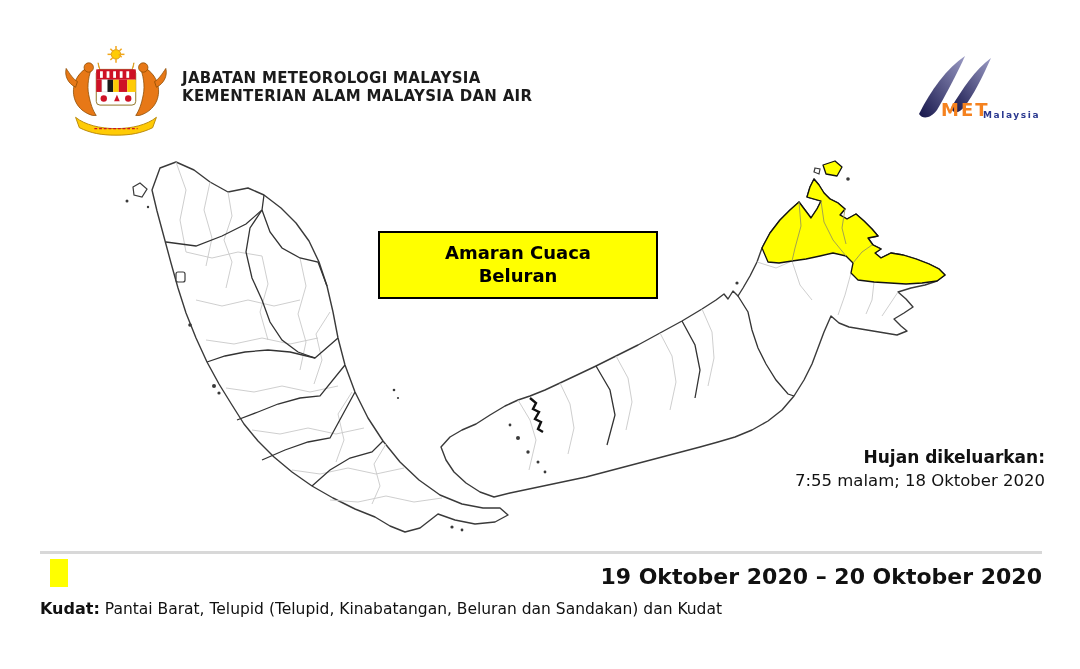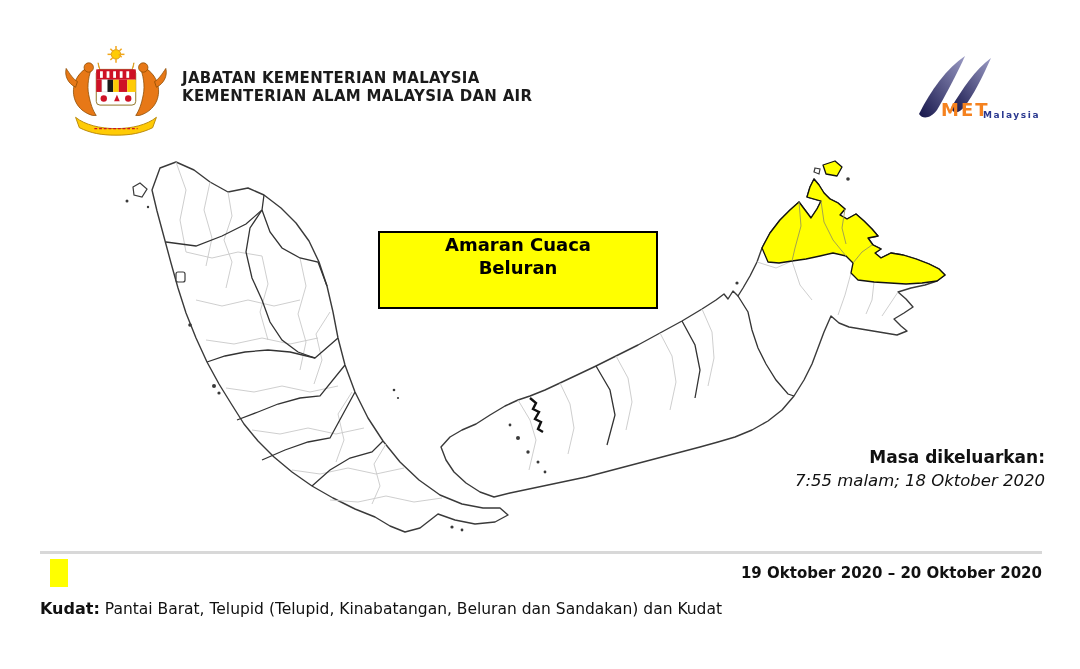--- a/index.html
+++ b/index.html
@@ -10,34 +10,34 @@
   
   .gov-logo{left:54px;top:44px;width:124px;height:94px;}
   .agency{left:182px;top:69px;font-size:15px;font-weight:bold;color:#1b1b1b;
           line-height:18px;letter-spacing:.3px;white-space:nowrap;}
   .met-logo{left:903px;top:52px;width:136px;height:74px;}
 
   
   .map-svg{left:0;top:0;width:1080px;height:669px;}
 
   
-  .amaran-box{left:378px;top:231px;width:280px;height:78px;background:#FFFF00;
+  .amaran-box{left:378px;top:231px;width:280px;height:68px;background:#FFFF00;
               border:2px solid #000;box-sizing:border-box;text-align:center;
-              font-size:18px;font-weight:bold;line-height:23px;color:#000;}
+              font-size:18px;font-weight:bold;line-height:23px;padding-top:8px;color:#000;}
 
   
   .issued{right:35px;top:446px;text-align:right;line-height:23px;white-space:nowrap;}
   .issued .lbl{font-size:17px;font-weight:bold;}
-  .issued .val{font-size:16.5px;font-style:italic;}
+  .issued .val{font-size:16.5px;}
 
   
   .divider{left:40px;top:551px;width:1002px;height:3px;background:#D8D8D8;}
   .swatch{left:50px;top:559px;width:18px;height:28px;background:#FFFF00;}
   .headline{left:80px;top:562px;font-size:20px;font-weight:bold;white-space:nowrap;}
-  .daterange{right:38px;top:564px;font-size:15px;font-weight:bold;white-space:nowrap;}
+  .daterange{right:38px;top:564px;font-size:22px;font-weight:bold;white-space:nowrap;}
   .arealine{left:40px;top:599px;font-size:15.5px;white-space:nowrap;}
   .arealine .albl{font-weight:bold;font-size:16px;}
 </style>
 </head>
 <body>
 
 <div class="page">
 
   <svg class="abs map-svg" viewBox="0 0 1080 669" xmlns="http://www.w3.org/2000/svg">
     <g fill="#ffffff" stroke="#3a3a3a" stroke-width="1.4" stroke-linejoin="round">
@@ -191,21 +191,21 @@
       <circle cx="94" cy="25" r="5"></circle>
       <path d="M108,46 C116,42 120,34 118,26 C114,32 110,38 106,40 Z"></path>
     </g>
     <g>
       <path d="M22,78 C32,86 48,90 65,90 C82,90 98,86 108,78 L104,89 C92,95 80,97 65,97 C50,97 38,95 26,89 Z" fill="#FFCB05" stroke="#B8860B" stroke-width="1"></path>
       <line x1="42" y1="90" x2="88" y2="90" stroke="#CE1126" stroke-width="1.2" stroke-dasharray="3 2"></line>
     </g>
   </svg>
 
   <div class="abs agency">
-    <div>JABATAN KEMENTERIAN MALAYSIA</div>
+    <div>JABATAN METEOROLOGI MALAYSIA</div>
     <div>KEMENTERIAN ALAM MALAYSIA DAN AIR</div>
   </div>
 
   <svg class="abs met-logo" viewBox="0 0 136 74" xmlns="http://www.w3.org/2000/svg">
     <defs>
       <linearGradient id="metg" x1="0" y1="1" x2="1" y2="0">
         <stop offset="0" stop-color="#15154a"></stop>
           <stop offset="1" stop-color="#9a9ac4"></stop>
       </linearGradient>
     </defs>
@@ -216,21 +216,21 @@
     <text x="38" y="64" font-family="DejaVu Sans, sans-serif" font-size="18" font-weight="bold" fill="#F5821F" letter-spacing="2">MET</text>
     <text x="80" y="66" font-family="DejaVu Sans, sans-serif" font-size="9" font-weight="bold" fill="#2B3990" letter-spacing="1.6">Malaysia</text>
   </svg>
 
   <div class="abs amaran-box">
     <div>Amaran Cuaca</div>
     <div>Beluran</div>
   </div>
 
   <div class="abs issued">
-    <div class="lbl">Masa dikeluarkan:</div>
+    <div class="lbl">Hujan dikeluarkan:</div>
     <div class="val">7:55 malam; 18 Oktober 2020</div>
   </div>
 
   <div class="abs divider"></div>
   <div class="abs swatch"></div>
   <div class="abs daterange">19 Oktober 2020 – 20 Oktober 2020</div>
   <div class="abs arealine">
     <span class="albl">Kudat:</span>
     <span>Pantai Barat, Telupid (Telupid, Kinabatangan, Beluran dan Sandakan) dan Kudat</span>
   </div>

